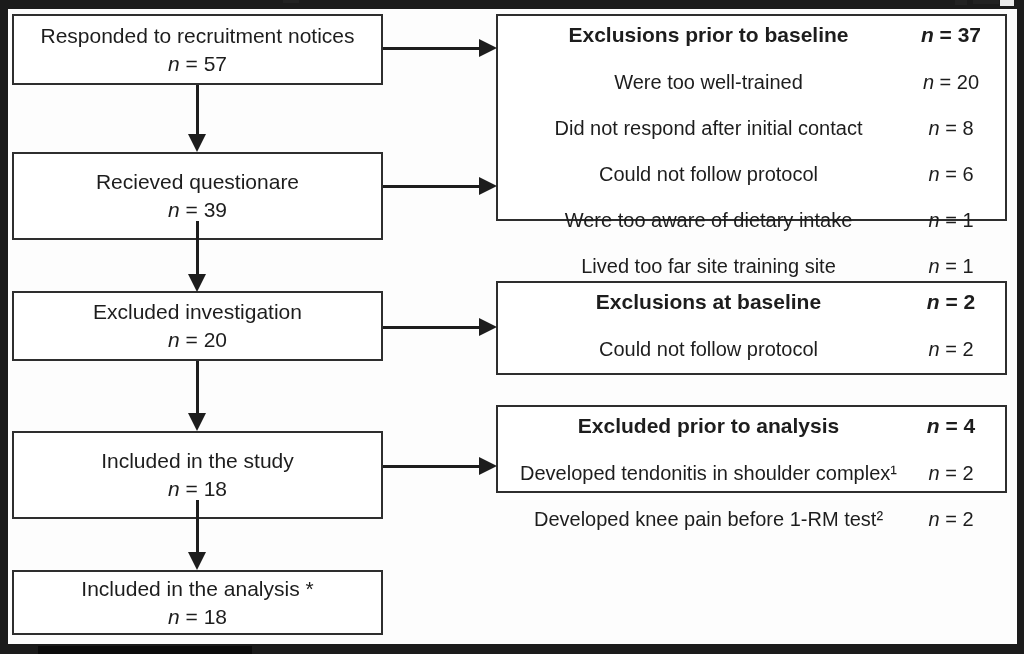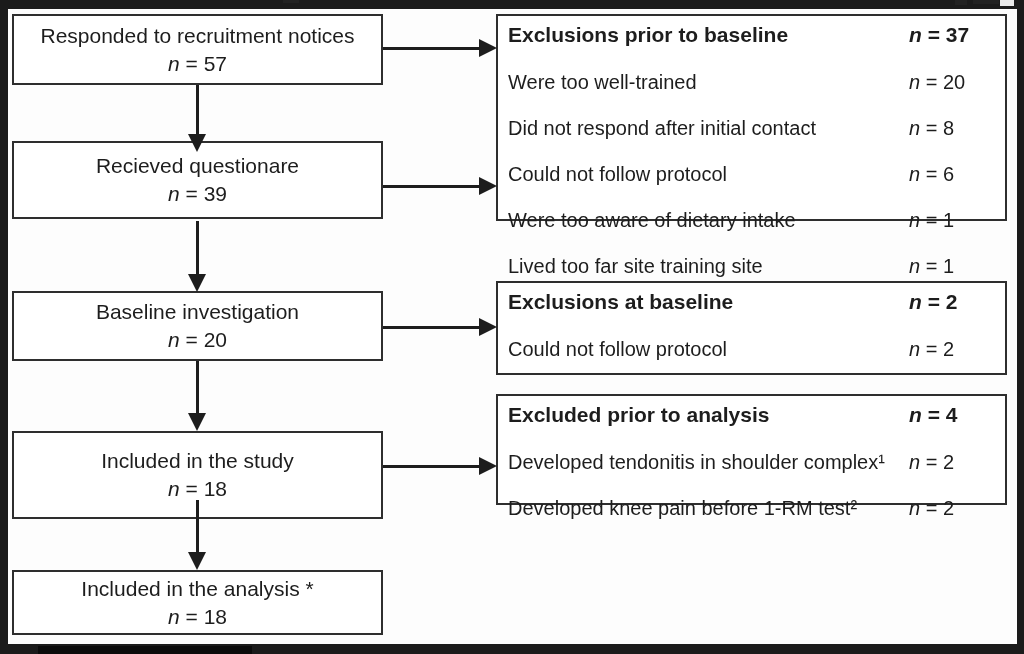--- a/index.html
+++ b/index.html
@@ -1,20 +1,20 @@
 <!DOCTYPE html>
 <html><head>
 <meta charset="utf-8">
 <title>Participant flow diagram</title>
 <style>
   html,body{margin:0;padding:0;background:#000;}
   .stage{position:relative;width:1024px;height:654px;overflow:hidden;
          background:#1b1b1b;font-family:"Liberation Sans",sans-serif;}
   .canvas{position:absolute;left:8px;top:9px;width:1009px;height:635px;background:#fdfdfd;}
-  .box{position:absolute;background:#fff;border:2px solid #2e2e2e;box-sizing:border-box;color:#1d1d1d;}
+  .box{position:absolute;background:#fff;border:2px solid #2e2e2e;box-sizing:border-box;color:#1d1d1d;text-align:center;}
   .lbox{left:12px;width:371px;display:flex;flex-direction:column;align-items:center;
         justify-content:center;font-size:21px;line-height:28px;text-align:center;}
   .rbox{left:496px;width:511px;padding:6px 12px 0 10px;font-size:20px;line-height:25px;}
   .rtitle{display:grid;grid-template-columns:1fr 84px;font-weight:bold;
           font-size:21px;line-height:26px;margin-bottom:22px;}
   .row{display:grid;grid-template-columns:1fr 84px;margin-top:21px;}
   .nval i{font-style:italic;}
   .hline{position:absolute;height:3px;background:#1d1d1d;}
   .vline{position:absolute;width:3px;background:#1d1d1d;}
   .head-right{position:absolute;width:0;height:0;
@@ -29,27 +29,27 @@
 <body>
 
 <div class="stage">
   <div class="canvas"></div>
 
   <div class="box lbox" style="top:14px;height:71px">
     <div>Responded to recruitment notices</div>
     <div class="nval"><i>n</i> <span>= 57</span></div>
   </div>
 
-  <div class="box lbox" style="top:141px;height:78px">
+  <div class="box lbox" style="top:152px;height:88px">
     <div>Recieved questionare</div>
     <div class="nval"><i>n</i> <span>= 39</span></div>
   </div>
 
   <div class="box lbox" style="top:291px;height:70px">
-    <div>Baseline investigation</div>
+    <div>Excluded investigation</div>
     <div class="nval"><i>n</i> <span>= 20</span></div>
   </div>
 
   <div class="box lbox" style="top:431px;height:88px">
     <div>Included in the study</div>
     <div class="nval"><i>n</i> <span>= 18</span></div>
   </div>
 
   <div class="box lbox" style="top:570px;height:65px">
     <div>Included in the analysis *</div>
@@ -91,21 +91,21 @@
     <div class="rtitle">
       <span>Exclusions at baseline</span>
       <span class="nval"><i>n</i> <span>= 2</span></span>
     </div>
     <div class="row">
       <span>Could not follow protocol</span>
       <span class="nval"><i>n</i> <span>= 2</span></span>
     </div>
   </div>
 
-  <div class="box rbox" style="top:394px;height:111px">
+  <div class="box rbox" style="top:405px;height:88px">
     <div class="rtitle">
       <span>Excluded prior to analysis</span>
       <span class="nval"><i>n</i> <span>= 4</span></span>
     </div>
     <div class="row">
       <span>Developed tendonitis in shoulder complex¹</span>
       <span class="nval"><i>n</i> <span>= 2</span></span>
     </div>
     <div class="row">
       <span>Developed knee pain before 1-RM test²</span>

